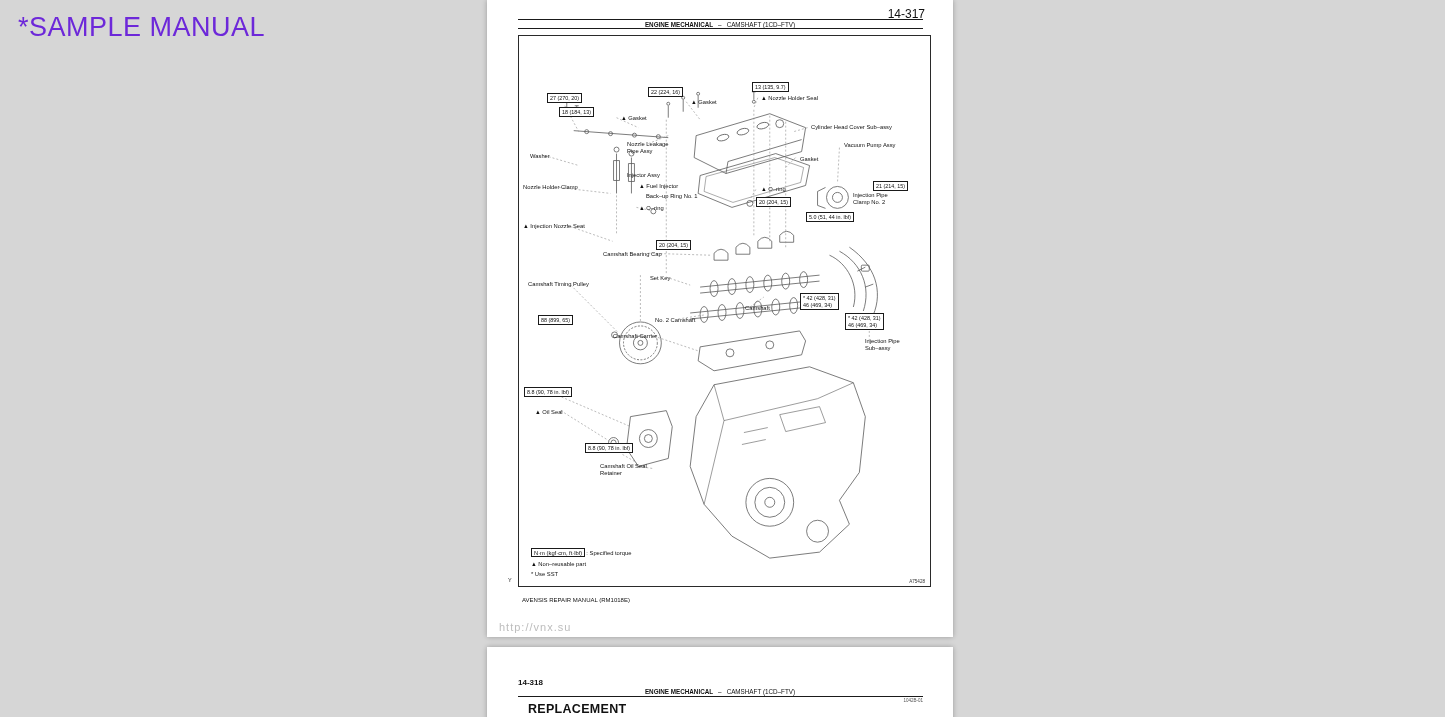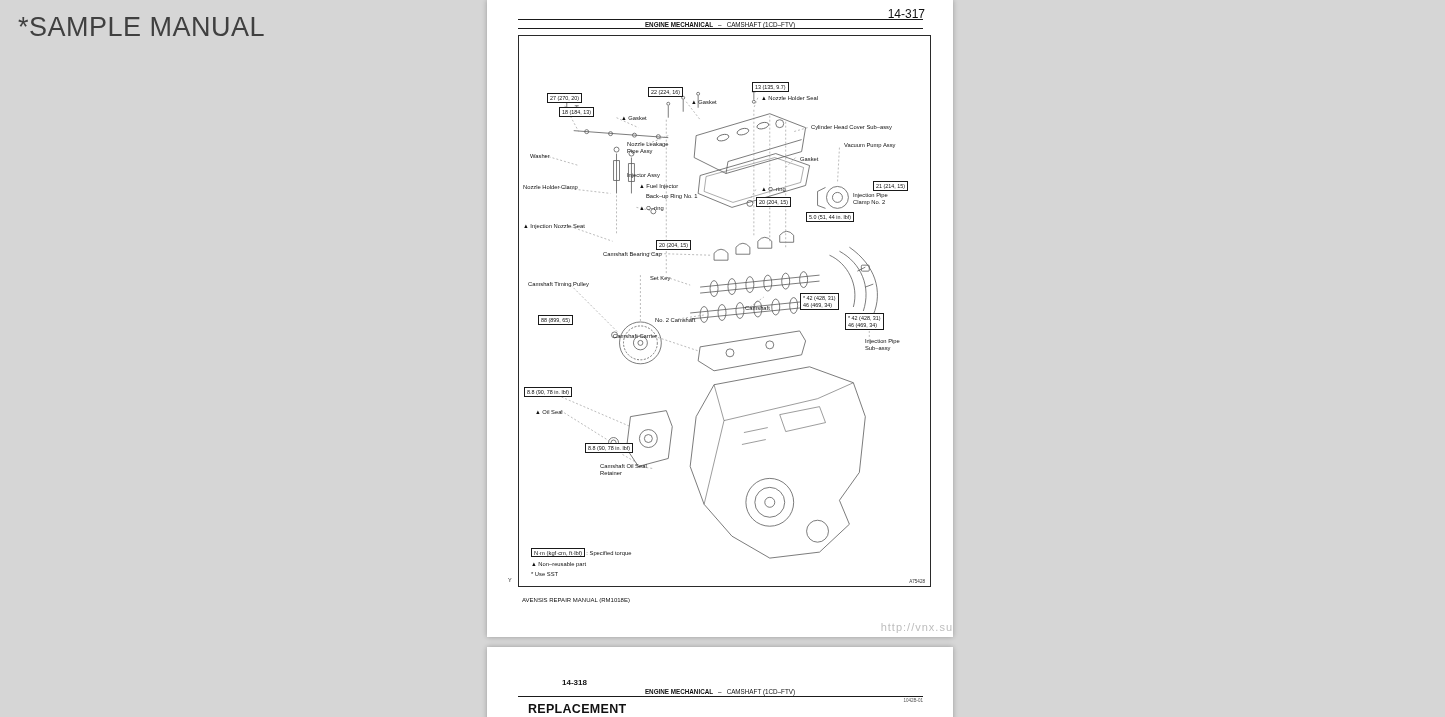--- a/index.html
+++ b/index.html
@@ -6,21 +6,21 @@
   html,body { width:1445px; height:717px; }
   body {
     background:#d6d6d6;
     font-family:"Liberation Sans","DejaVu Sans",sans-serif;
     position:relative;
     overflow:hidden;
     color:#111;
   }
   .sample-overlay {
     position:absolute; left:18px; top:12px;
-    font-size:27px; color:#404040; letter-spacing:.5px;
+    font-size:27px; color:#6d28d9; letter-spacing:.5px;
   }
   .page {
     position:absolute; background:#ffffff;
     box-shadow:0 0 5px rgba(0,0,0,.28);
   }
   .page1 { left:487px; top:0; width:466px; height:637px; }
   .page2 { left:487px; top:647px; width:466px; height:110px; }
 
   
   .p1-pageno { position:absolute; top:7px; right:28px; font-size:12px; font-weight:normal; }
@@ -49,26 +49,26 @@
   .plabel { font-size:5.8px; line-height:1.2; white-space:pre-line; color:#111; }
   .legend {
     position:absolute; left:12px; bottom:6px; font-size:5.8px; color:#111;
     line-height:1.85; z-index:3;
   }
   .legend .boxed { border:0.5px solid #1a1a1a; padding:0.5px 2px; margin-right:1px; }
   .fig-code { position:absolute; right:5px; bottom:2px; font-size:4.6px; color:#333; z-index:3; }
   .corner-letter { position:absolute; left:21px; top:577px; font-size:5.5px; color:#222; }
   .p1-footer { position:absolute; left:35px; top:597px; font-size:6px; color:#111; }
   .watermark {
-    position:absolute; left:12px; right:0; top:621px; text-align:right;
+    position:absolute; left:12px; right:0; top:621px; text-align:left;
     font-size:11px; color:#bdbdbd; letter-spacing:1px;
   }
 
   
-  .p2-pageno { position:absolute; left:31px; top:31px; font-size:8px; font-weight:bold;margin-left:44px; }
+  .p2-pageno { position:absolute; left:31px; top:31px; font-size:8px; font-weight:bold; }
   .p2-title { position:absolute; left:0; right:0; top:40.5px; text-align:center; font-size:6.3px; }
   .p2-title .sec { font-weight:bold; }
   .p2-title .sep { margin:0 5px; }
   .p2-rule { position:absolute; left:31px; right:30px; top:48.5px; height:1px; background:#1a1a1a; }
   .p2-code { position:absolute; right:30px; top:51px; font-size:4.5px; color:#555; }
   .p2-heading { position:absolute; left:41px; top:55px; font-size:12.5px; font-weight:bold; letter-spacing:.3px; }
 </style>
 </head>
 <body>
 

